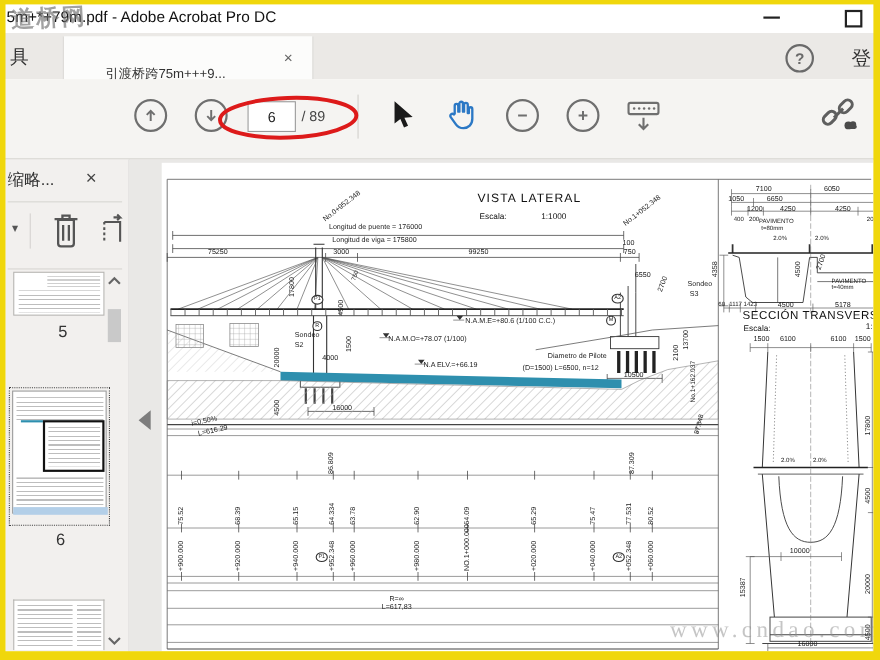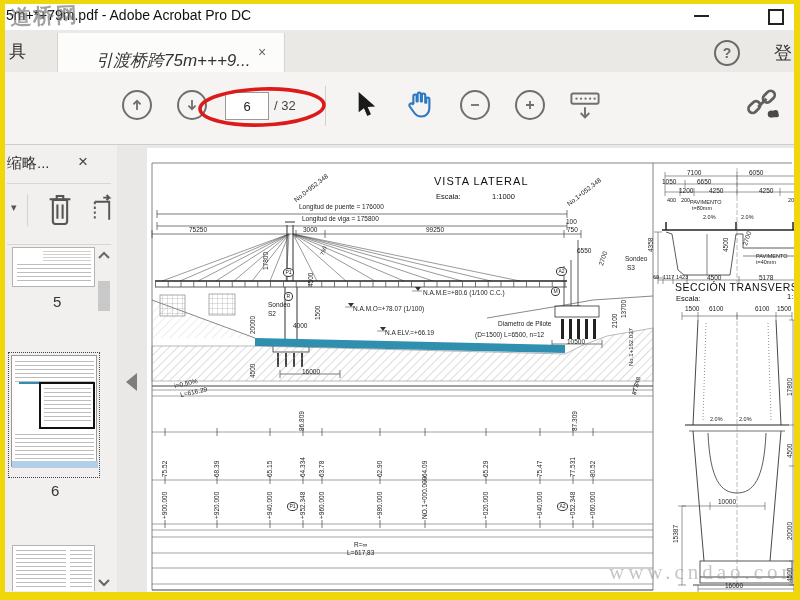--- a/index.html
+++ b/index.html
@@ -13,21 +13,21 @@
   .title-text{left:6px;top:7px;font-size:14px;color:#111;white-space:nowrap;}
   .win-min{left:694px;top:15px;width:15px;height:2px;background:#222;}
   .win-max{left:768px;top:9px;width:12px;height:12px;border:2px solid #222;background:#fff;}
   .wm-tl{left:10px;top:2px;font-size:21px;font-weight:bold;color:rgba(110,110,110,.65);
          transform:rotate(-3deg);letter-spacing:2px;z-index:40;}
   
   .tabbar{left:0;top:30px;width:800px;height:42px;background:#ebe9e6;}
   .tools-label{left:9px;top:10px;font-size:17px;color:#333;}
   .tab-active{left:57px;top:3px;width:226px;height:39px;background:#fcfcfb;
               border-left:1px solid #d6d4d0;border-right:1px solid #d6d4d0;}
-  .tab-label{left:38px;top:16px;font-size:17px;color:#333;white-space:nowrap;font-style:italic;}
+  .tab-label{left:38px;top:26px;font-size:12px;color:#333;white-space:nowrap;}
   .tab-close{left:200px;top:11px;font-size:14px;color:#666;cursor:default;}
   .help-btn{left:714px;top:10px;width:22px;height:22px;border:2px solid #6a6a6a;border-radius:50%;
             color:#6a6a6a;font-size:14px;font-weight:bold;display:flex;align-items:center;justify-content:center;}
   .signin{left:774px;top:11px;font-size:18px;color:#333;}
   
   .toolbar{left:0;top:72px;width:800px;height:73px;background:#f5f4f2;border-bottom:1px solid #cfcdc9;box-sizing:border-box;}
   .cbtn{width:30px;height:30px;border:2px solid #6f6f6f;border-radius:50%;color:#6f6f6f;
         font-size:17px;display:flex;align-items:center;justify-content:center;box-sizing:border-box;background:transparent;}
   .pagebox{left:225px;top:20px;width:42px;height:26px;background:#fff;border:1px solid #9a9a9a;
            font-size:13px;color:#222;display:flex;align-items:center;justify-content:center;}
@@ -93,21 +93,21 @@
       </svg>
   </div>
   <div class="ab cbtn" style="left:177px;top:18px;">
     <svg width="14" height="14" viewBox="0 0 14 14">
         <path d="M7 2v9M3.4 7.6L7 11.2l3.6-3.6" fill="none" stroke="#6f6f6f" stroke-width="1.8"></path>
       </svg>
   </div>
   <div class="ab pagebox">
     <span>6</span>
   </div>
-  <span class="ab pagetotal">/ 32</span>
+  <span class="ab pagetotal">/ 89</span>
   <svg class="ab" style="left:196px;top:12px;z-index:20;" width="134" height="46">
     <ellipse cx="66" cy="23" rx="62" ry="18" transform="rotate(-2 66 23)" fill="none" stroke="#dd1a1a" stroke-width="3.6"></ellipse>
   </svg>
   <div class="ab tsep"></div>
   <div class="ab" style="left:355px;top:18px;">
     <svg width="22" height="28" viewBox="0 0 12 15">
       <path d="M2 1v11l2.9-2.2L6.7 14l2-.9-1.8-4L11 8.8z" fill="#1a1a1a"></path>
       </svg>
   </div>
   <div class="ab" style="left:404px;top:16px;">

